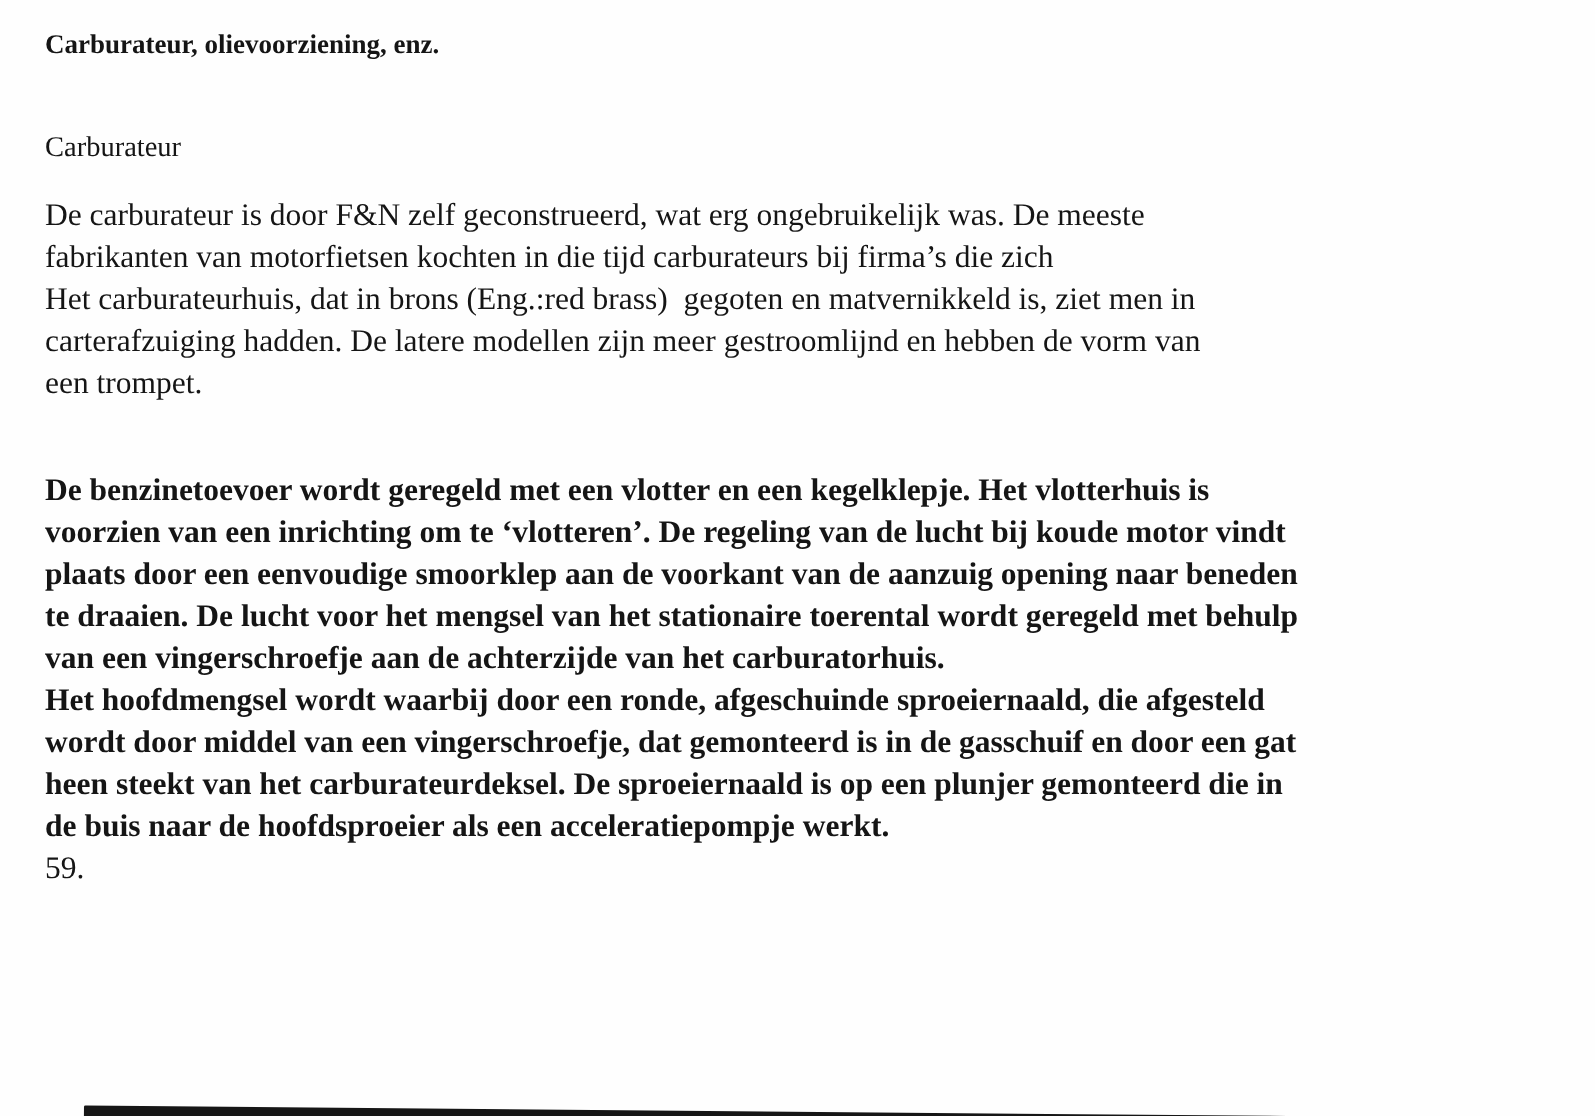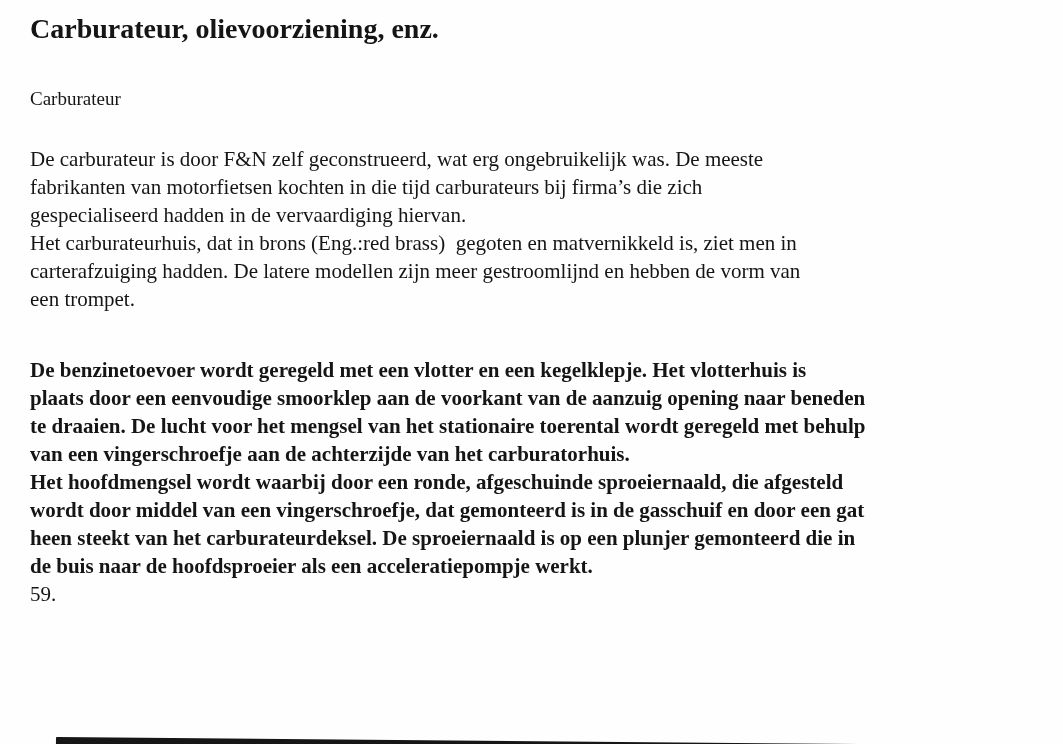--- a/index.html
+++ b/index.html
@@ -12,42 +12,42 @@
     background: #fefefe;
     overflow: hidden;
     position: relative;
     font-family: "Liberation Serif", "DejaVu Serif", serif;
     color: #151515;
   }
   .page-inner {
     padding: 13px 30px 0 30px;
   }
   .doc-title {
-    font-size: 28px;
+    font-size: 18px;
     line-height: 32px;
     font-weight: bold;
     margin: 0;
     white-space: pre;
   }
   .section-heading {
     font-size: 19px;
     line-height: 28px;
     font-weight: normal;
     margin: 40px 0 0 0;
     white-space: pre;
   }
   .para {
     font-size: 21px;
     line-height: 28px;
     margin: 0;
   }
   .para .line {
     white-space: pre;
   }
-  .para-1 { margin-top: 32px; }
+  .para-1 { margin-top: 16px; }
   .para-2 { }
   .para-3 { margin-top: 43px; font-weight: bold; }
   .page-number {
     font-size: 21px;
     line-height: 28px;
     white-space: pre;
   }
   .scan-edge-bar {
     position: absolute;
     left: 56px;
@@ -65,31 +65,31 @@
 
 <div class="page-inner">
 
   <h1 class="doc-title">Carburateur, olievoorziening, enz.</h1>
 
   <h2 class="section-heading">Carburateur</h2>
 
   <div class="para para-1">
       <div class="line">De carburateur is door F&amp;N zelf geconstrueerd, wat erg ongebruikelijk was. De meeste</div>
       <div class="line">fabrikanten van motorfietsen kochten in die tijd carburateurs bij firma’s die zich</div>
-      <div class="line">gespecialiseerd hadden in de vervaardiging hiervan.</div>
     </div>
 
   <div class="para para-2">
       <div class="line">Het carburateurhuis, dat in brons (Eng.:red brass)  gegoten en matvernikkeld is, ziet men in</div>
       <div class="line">carterafzuiging hadden. De latere modellen zijn meer gestroomlijnd en hebben de vorm van</div>
       <div class="line">een trompet.</div>
     </div>
 
   <div class="para para-3">
       <div class="line">De benzinetoevoer wordt geregeld met een vlotter en een kegelklepje. Het vlotterhuis is</div>
+      <div class="line">voorzien van een inrichting om te ‘vlotteren’. De regeling van de lucht bij koude motor vindt</div>
       <div class="line">plaats door een eenvoudige smoorklep aan de voorkant van de aanzuig opening naar beneden</div>
       <div class="line">te draaien. De lucht voor het mengsel van het stationaire toerental wordt geregeld met behulp</div>
       <div class="line">van een vingerschroefje aan de achterzijde van het carburatorhuis.</div>
       <div class="line">Het hoofdmengsel wordt waarbij door een ronde, afgeschuinde sproeiernaald, die afgesteld</div>
       <div class="line">wordt door middel van een vingerschroefje, dat gemonteerd is in de gasschuif en door een gat</div>
       <div class="line">heen steekt van het carburateurdeksel. De sproeiernaald is op een plunjer gemonteerd die in</div>
       <div class="line">de buis naar de hoofdsproeier als een acceleratiepompje werkt.</div>
     </div>
 
   <div class="page-number">59.</div>

